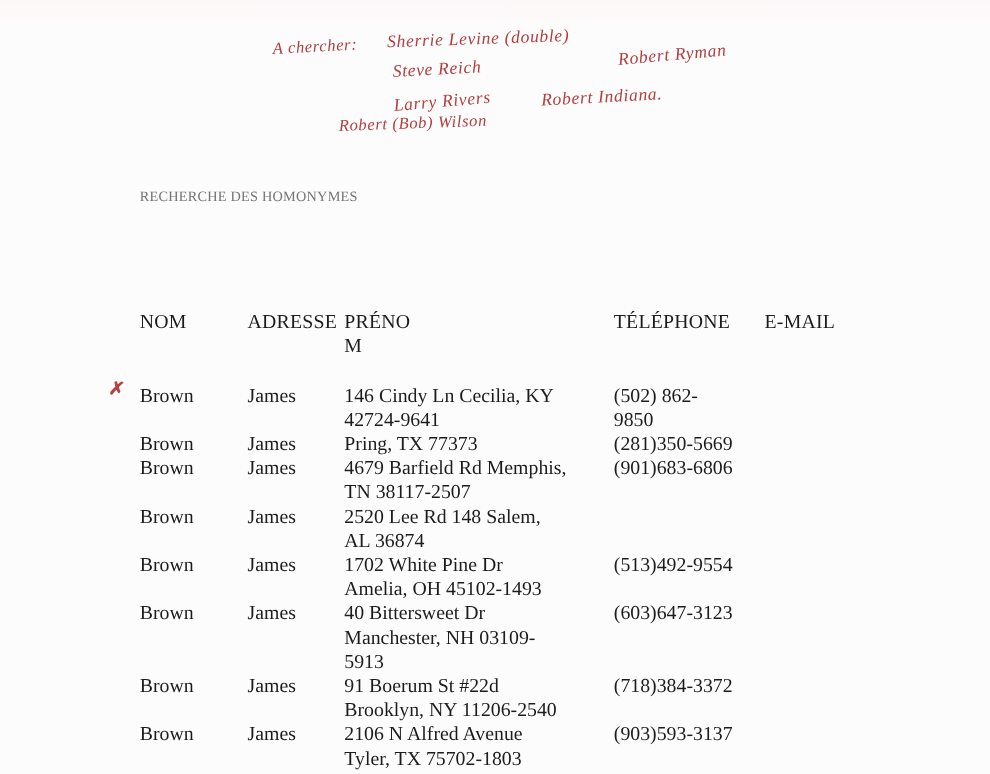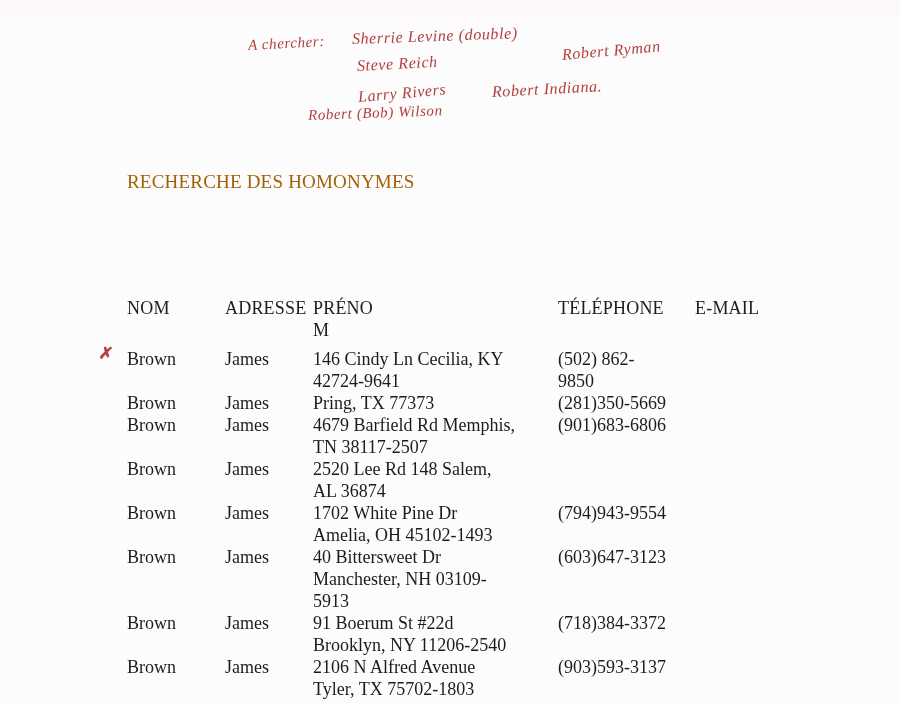--- a/index.html
+++ b/index.html
@@ -29,34 +29,33 @@
     color: #b23e3e;
     white-space: nowrap;
     transform-origin: left center;
     letter-spacing: 0.6px;
   }
   
   .doc-title {
     position: absolute;
     left: 127px;
     top: 171px;
-    font-size: 19px;
+    font-size: 13px;
     letter-spacing: 0.2px;
-    color: #a16207;
+    color: #737373;
   }
   
   .thead, .trow {
     display: grid;
     grid-template-columns: 98px 88px 245px 137px 100px;
   }
   .thead {
     position: absolute;
     left: 127px;
     top: 281px;
-    margin-top: 16px;
   }
   .tbody {
     position: absolute;
     left: 127px;
     top: 348px;
   }
   .cell, .hcell {
     font-size: 18px;
     line-height: 22px;
     white-space: pre-line;
@@ -136,21 +135,21 @@
       <div class="cell">2520 Lee Rd 148 Salem,
 AL 36874</div>
       <div class="cell"></div>
     </div>
 
     <div class="trow">
       <div class="cell">Brown</div>
       <div class="cell">James</div>
       <div class="cell">1702 White Pine Dr
 Amelia, OH 45102-1493</div>
-      <div class="cell">(794)943-9554</div>
+      <div class="cell">(513)492-9554</div>
       <div class="cell"></div>
     </div>
 
     <div class="trow">
       <div class="cell">Brown</div>
       <div class="cell">James</div>
       <div class="cell">40 Bittersweet Dr
 Manchester, NH 03109-
 5913</div>
       <div class="cell">(603)647-3123</div>

